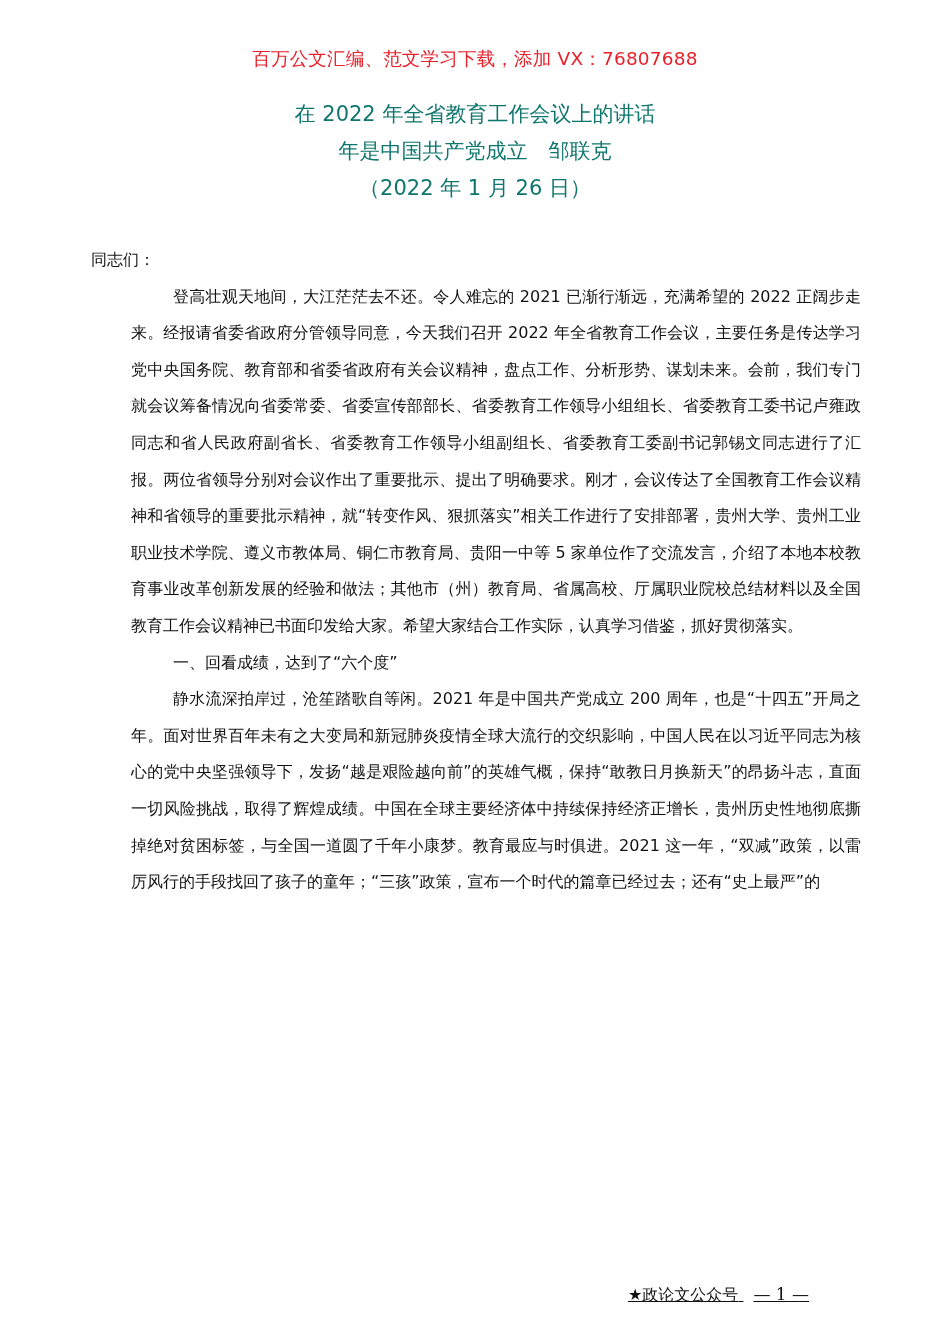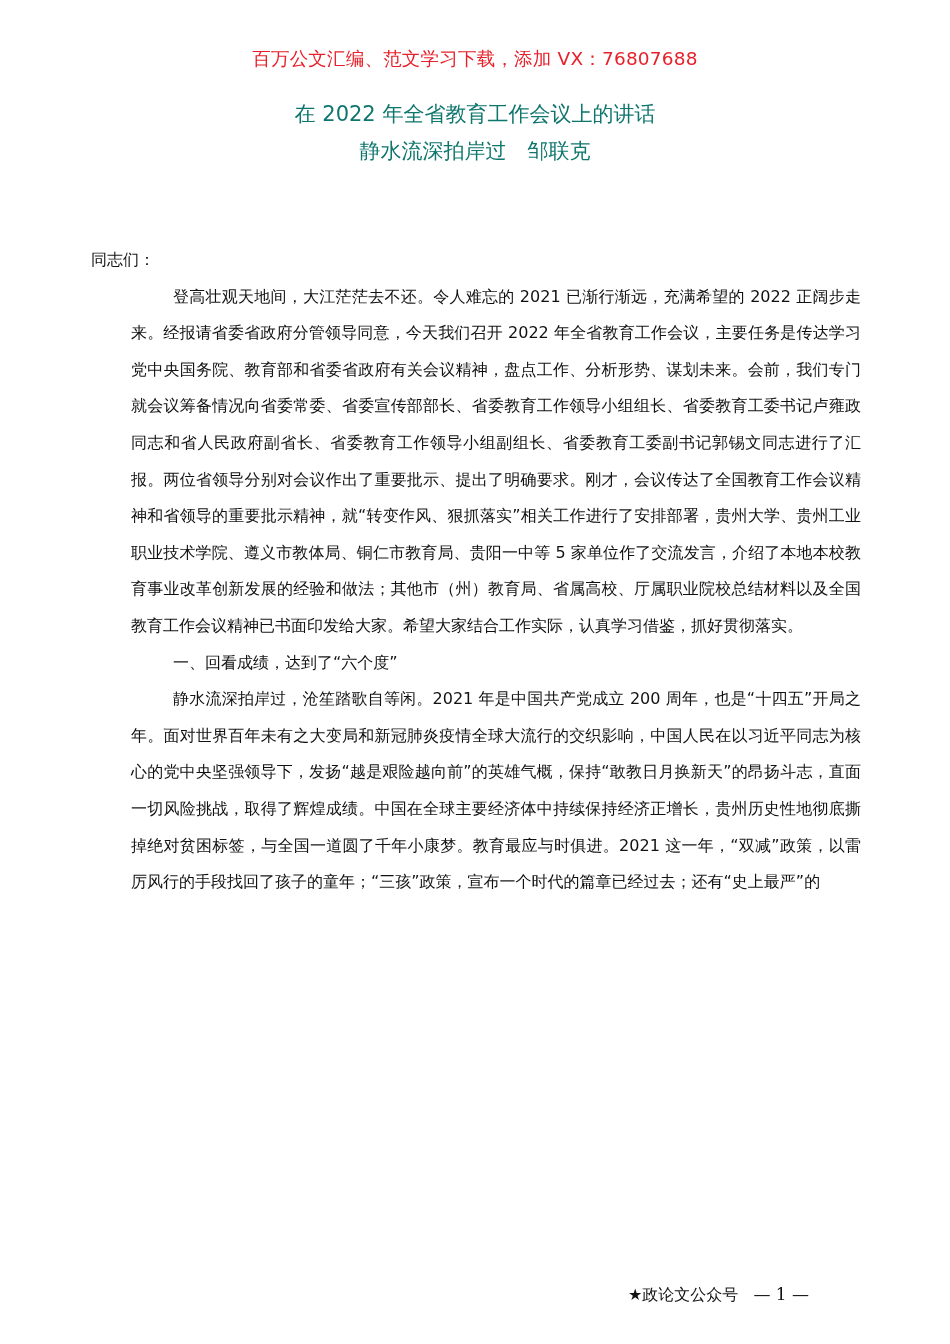--- a/index.html
+++ b/index.html
@@ -61,37 +61,39 @@
       margin-left: 40px;
     }
     .footer {
       position: absolute;
       top: 1283px;
       left: 628px;
       font-size: 16px;
       line-height: 22px;
       color: #111;
       white-space: nowrap;
+      text-decoration: underline;
     }
     .footer .pagenum {
       font-family: "DejaVu Serif", "Liberation Serif", serif;
       font-size: 17px;
       margin-left: 10px;
     }
   </style>
 </head>
 <body>
 
 <div class="page">
 
   <div class="watermark">百万公文汇编、范文学习下载，添加 VX：76807688</div>
 
   <div class="title-block">
     <div>在 2022 年全省教育工作会议上的讲话</div>
-    <div>静水流深拍岸过　邹联克</div>
+    <div>年是中国共产党成立　邹联克</div>
+    <div>（2022 年 1 月 26 日）</div>
   </div>
 
   <div class="body-text">
     <p>同志们：</p>
     <p class="indent">登高壮观天地间，大江茫茫去不还。令人难忘的 2021 已渐行渐远，充满希望的 2022 正阔步走来。经报请省委省政府分管领导同意，今天我们召开 2022 年全省教育工作会议，主要任务是传达学习党中央国务院、教育部和省委省政府有关会议精神，盘点工作、分析形势、谋划未来。会前，我们专门就会议筹备情况向省委常委、省委宣传部部长、省委教育工作领导小组组长、省委教育工委书记卢雍政同志和省人民政府副省长、省委教育工作领导小组副组长、省委教育工委副书记郭锡文同志进行了汇报。两位省领导分别对会议作出了重要批示、提出了明确要求。刚才，会议传达了全国教育工作会议精神和省领导的重要批示精神，就“转变作风、狠抓落实”相关工作进行了安排部署，贵州大学、贵州工业职业技术学院、遵义市教体局、铜仁市教育局、贵阳一中等 5 家单位作了交流发言，介绍了本地本校教育事业改革创新发展的经验和做法；其他市（州）教育局、省属高校、厅属职业院校总结材料以及全国教育工作会议精神已书面印发给大家。希望大家结合工作实际，认真学习借鉴，抓好贯彻落实。</p>
     <p class="indent">一、回看成绩，达到了“六个度”</p>
     <p class="indent">静水流深拍岸过，沧笙踏歌自等闲。2021 年是中国共产党成立 200 周年，也是“十四五”开局之年。面对世界百年未有之大变局和新冠肺炎疫情全球大流行的交织影响，中国人民在以习近平同志为核心的党中央坚强领导下，发扬“越是艰险越向前”的英雄气概，保持“敢教日月换新天”的昂扬斗志，直面一切风险挑战，取得了辉煌成绩。中国在全球主要经济体中持续保持经济正增长，贵州历史性地彻底撕掉绝对贫困标签，与全国一道圆了千年小康梦。教育最应与时俱进。2021 这一年，“双减”政策，以雷厉风行的手段找回了孩子的童年；“三孩”政策，宣布一个时代的篇章已经过去；还有“史上最严”的</p>
   </div>
 
   <div class="footer">

